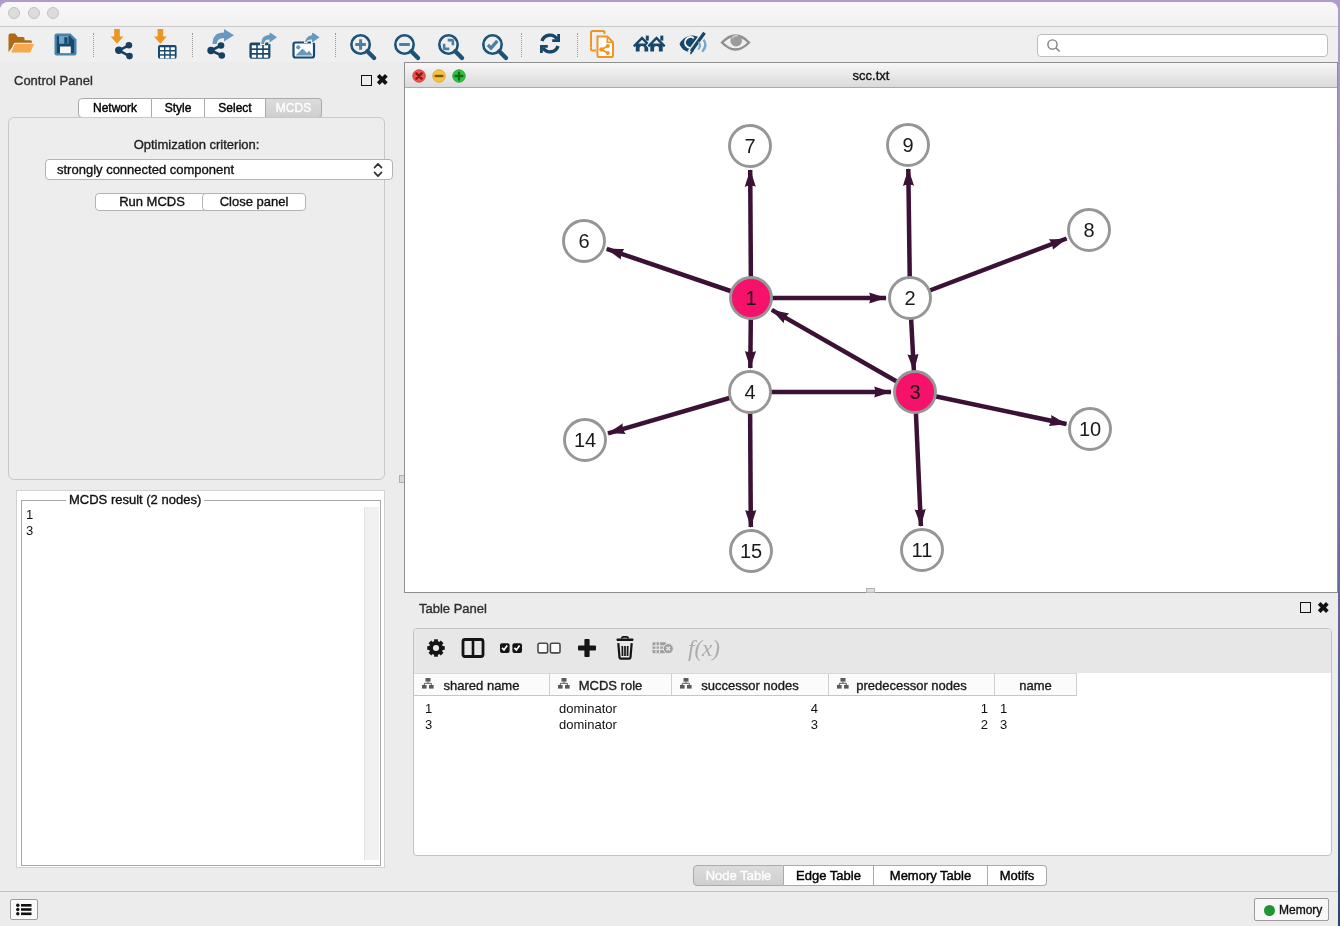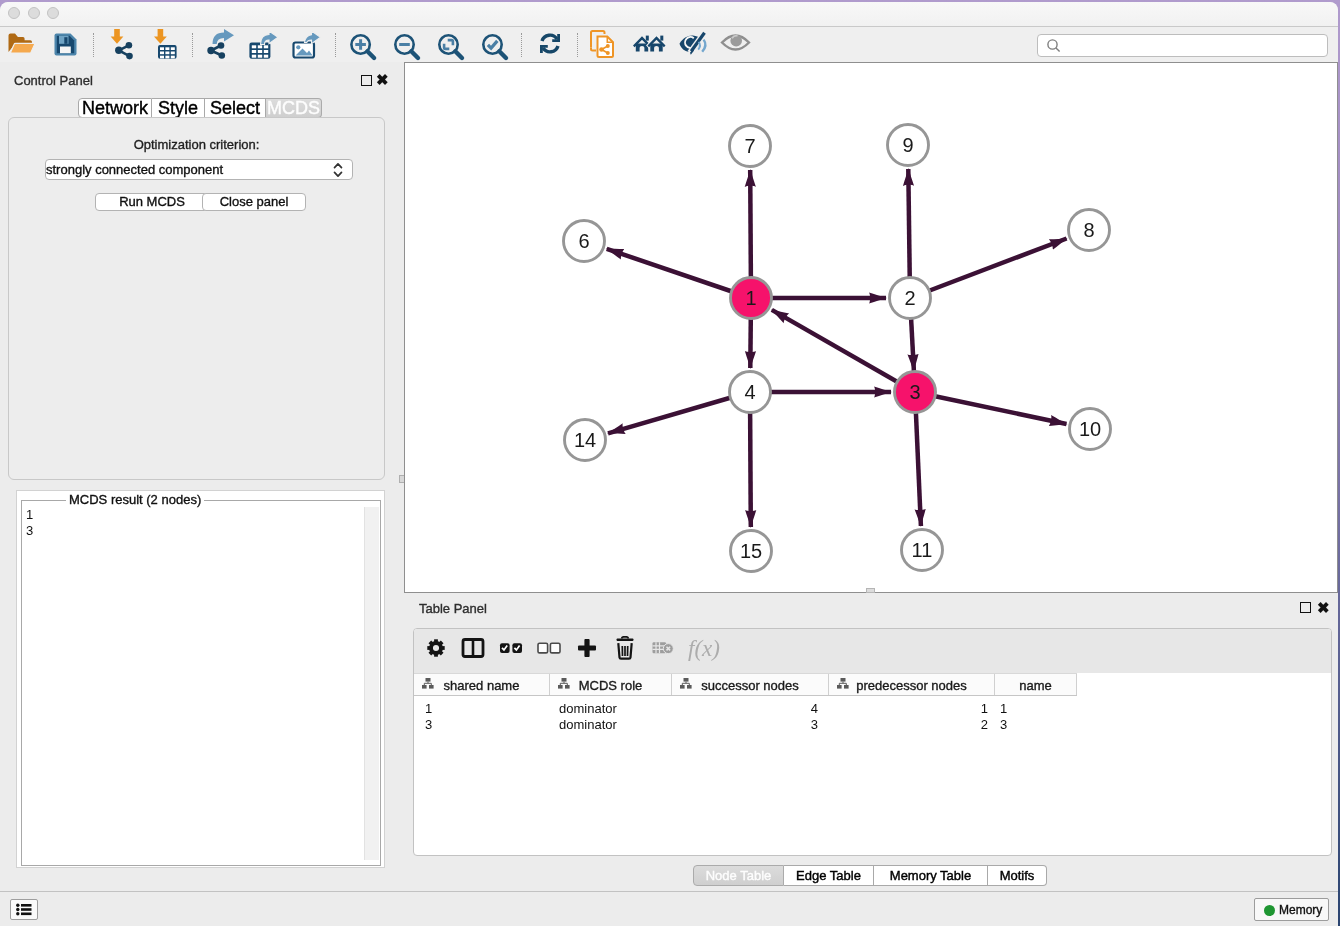--- a/index.html
+++ b/index.html
@@ -33,32 +33,32 @@
   position:absolute; left:1037px; top:7px; width:291px; height:23px;
   background:#fff; border:1px solid #BDBDBD; border-radius:4px;
 }
 
 .main { position:absolute; left:0; top:60px; width:100%; height:831px; background:#ECECEC; }
 
 .cp { position:absolute; left:0; top:0; width:393px; height:100%; }
 .cp-title { position:absolute; left:14px; top:11px; font-size:13px; color:#2E2E2E; }
 .cp-float { position:absolute; left:361px; top:13px; width:11px; height:11px; border:1.5px solid #111; }
 .cp-close { position:absolute; left:376px; top:9px; font-size:15px; font-weight:bold; color:#111; }
-.tabs { position:absolute; left:78px; top:36px; height:36px; display:flex; font-size:18px; }
+.tabs { position:absolute; left:78px; top:36px; height:36px; display:flex; font-size:12px; }
 .tab { border:1px solid #A9A9A9; border-left:none; background:#fff; color:#000;
   display:flex; align-items:center; justify-content:center; height:20px; -webkit-text-stroke:0.4px #000; }
 .tab.first { border-left:1px solid #A9A9A9; border-radius:4px 0 0 4px; }
 .tab.last { border-radius:0 4px 4px 0; }
 .tab.sel { background:linear-gradient(#DCDCDC,#CFCFCF); color:#FDFDFD; border-color:#ABABAB; -webkit-text-stroke:0.4px #FDFDFD; }
 .cp-content { position:absolute; left:8px; top:55px; width:377px; height:363px;
   background:#EDEDED; border:1px solid #C8C8C8; border-radius:6px; }
 .opt-label { position:absolute; left:0; top:75px; width:100%; text-align:center; font-size:13px; color:#1F1F1F; }
-.select { position:absolute; left:45px; top:97px; width:308px; height:21px;
+.select { position:absolute; left:45px; top:97px; width:348px; height:21px;
   background:#fff; border:1px solid #B3B3B3; border-radius:4px; font-size:13px; color:#111;
-  line-height:19px; }
+  line-height:19px; padding-left:11px; }
 .btn { position:absolute; top:131px; height:18px; background:#fff; border:1px solid #B3B3B3;
   border-radius:4px; font-size:13px; color:#111; text-align:center; line-height:16px; }
 .result-panel { position:absolute; left:16px; top:428px; width:369px; height:378px;
   background:#fff; border:1px solid #D2D2D2; }
 .fieldset-box { position:absolute; left:4px; top:9px; width:360px; height:366px;
   border:1px solid #A8A8A8; }
 .fieldset-label { position:absolute; left:4px; top:-9px; background:#fff; padding:0 3px;
   font-size:13px; color:#111;margin-left:40px; }
 .scrolltrack { position:absolute; right:1px; top:6px; width:15px; height:353px; background:#F1F1F1; border-left:1px solid #E2E2E2; }
 
@@ -304,20 +304,31 @@
       <div class="result-panel">
         <div class="fieldset-box">
           <div class="fieldset-label">MCDS result (2 nodes)</div>
           <div style="position:absolute;left:4px;top:6px;font-size:13px;color:#111;line-height:16px">1<br>3</div>
           <div class="scrolltrack"></div>
         </div>
       </div>
     </div>
     <div class="split-handle"></div>
     <div class="frame">
+      <div class="frame-titlebar">
+        <svg width="62" height="16" viewBox="0 0 62 16" style="position:absolute;left:7px;top:5px">
+          <circle cx="7" cy="8" r="6.2" fill="#F2514C" stroke="#CE4641" stroke-width="1"></circle>
+          <path d="M4.4,5.4 L9.6,10.6 M9.6,5.4 L4.4,10.6" stroke="#8C1511" stroke-width="2.4" stroke-linecap="round"></path>
+          <circle cx="27" cy="8" r="6.2" fill="#F8C43F" stroke="#DCA62B" stroke-width="1"></circle>
+          <line x1="3.6" y1="8" x2="10.4" y2="8" stroke="#7F5409" stroke-width="2.4" stroke-linecap="round" transform="translate(20,0)"></line>
+          <circle cx="47" cy="8" r="6.2" fill="#30C140" stroke="#2AA238" stroke-width="1"></circle>
+          <path d="M47,4.6 V11.4 M43.6,8 H50.4" stroke="#0B6E1E" stroke-width="2.4" stroke-linecap="round"></path>
+        </svg>
+        <div class="frame-title">scc.txt</div>
+      </div>
       <div class="canvas">
         <svg width="932" height="504" viewBox="0 0 932 504">
           <defs>
             <marker id="arr" viewBox="0 0 19 14" refX="17" refY="7" markerWidth="19" markerHeight="14" orient="auto" markerUnits="userSpaceOnUse">
               <path d="M0,1.4 C7,3.6 12,5.4 18,7 C12,8.6 7,10.4 0,12.6 C1.5,10.5 1.5,3.5 0,1.4 Z" fill="#3B1135"></path>
             </marker>
           </defs>
           <g stroke="#3B1135" stroke-width="4.5">
             <line x1="346" y1="210" x2="345.2" y2="82.0" marker-end="url(#arr)"></line>
             <line x1="346" y1="210" x2="201.7" y2="160.8" marker-end="url(#arr)"></line>

